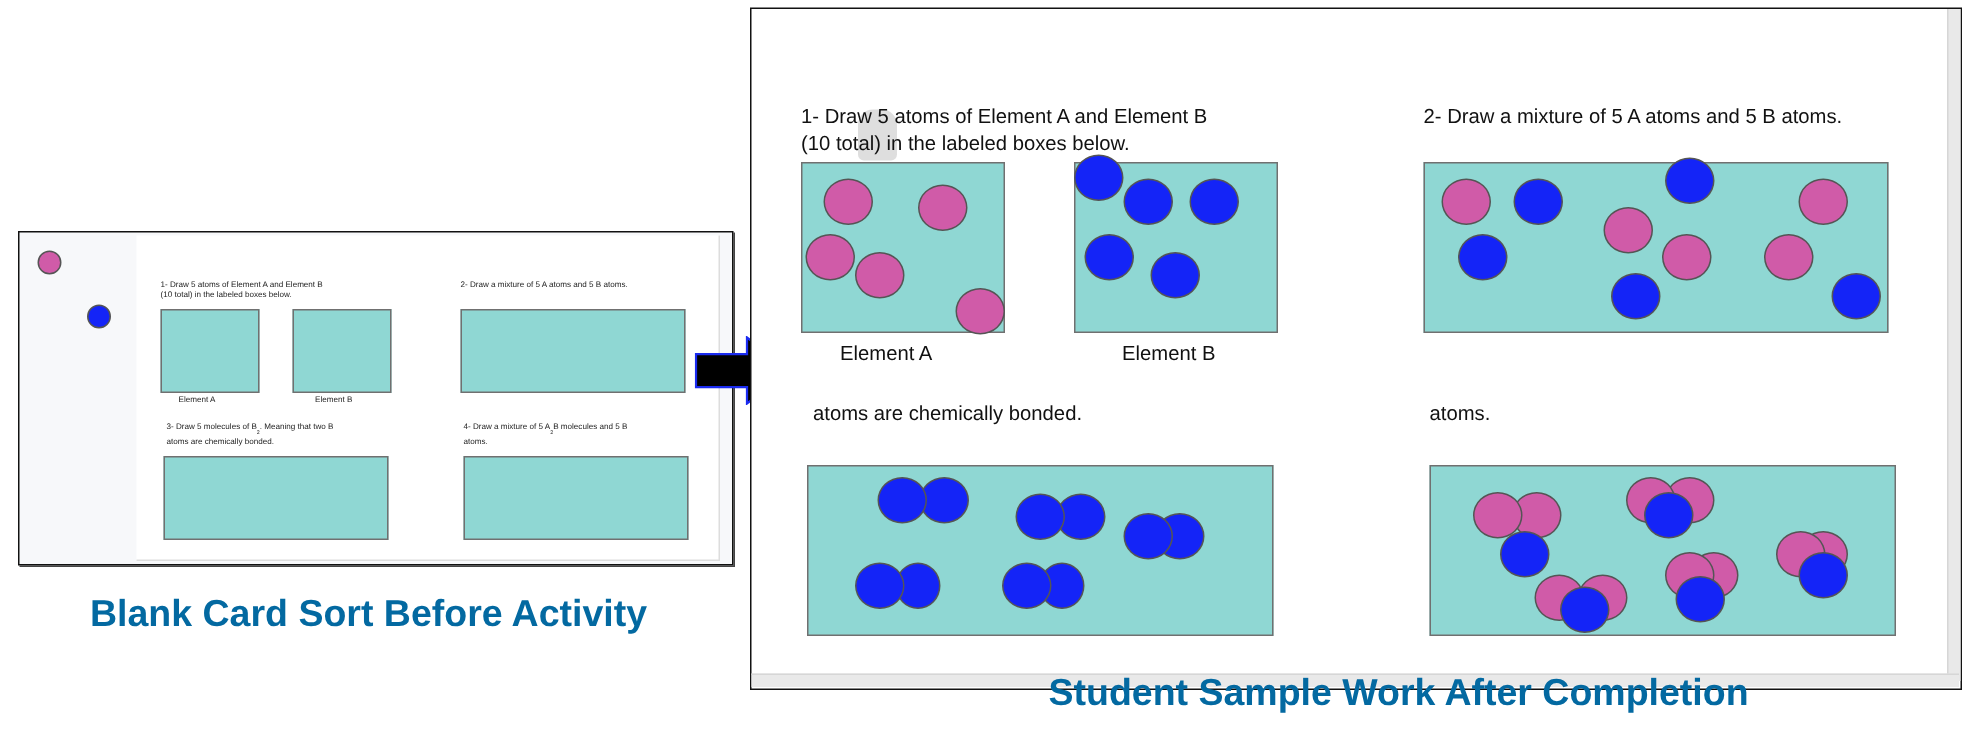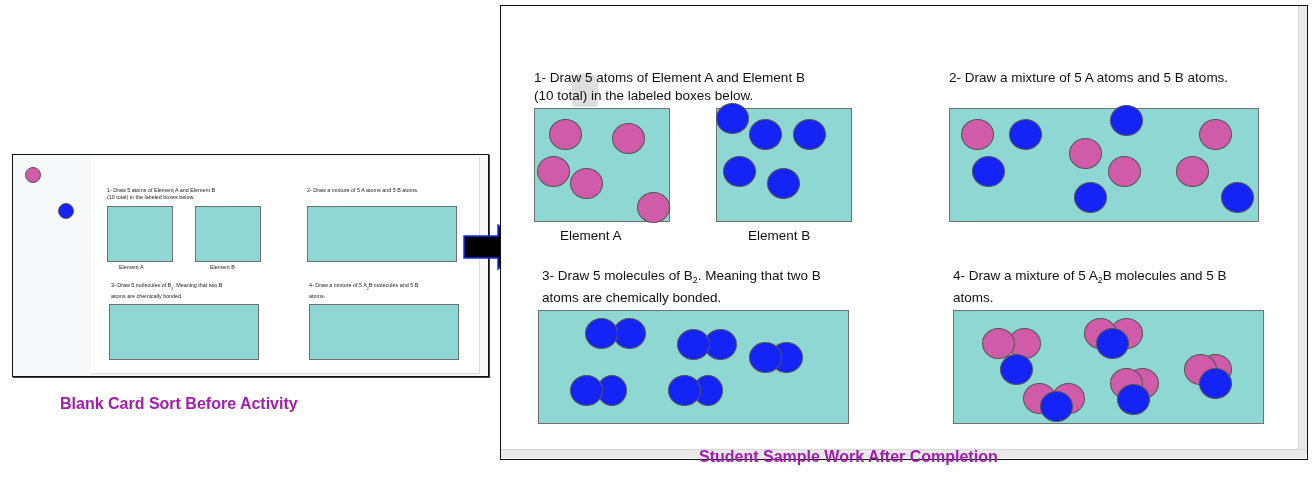--- a/index.html
+++ b/index.html
@@ -20,21 +20,21 @@
   #arrow { left: 463px; top: 224px; }
 
   
   #right-frame { left: 500px; top: 5px; width: 808px; height: 455px; border: 1.5px solid #111; box-sizing: border-box; background: #fff; }
   #right-scroll-v { left: 1298px; top: 6px; width: 8px; height: 448px; background: #e9e9e9; border-left: 1px solid #d6d6d6; }
   #right-scroll-h { left: 501px; top: 449px; width: 805px; height: 8px; background: #e9e9e9; border-top: 1px solid #d6d6d6; }
   .prompt { position: absolute; font-family: "Liberation Sans", sans-serif; font-size: 13.5px; line-height: 18px; color: #111; white-space: nowrap; }
   .lbl { position: absolute; font-size: 13.5px; color: #111; }
   sub { font-size: 65%; vertical-align: -3px; }
 
-  .caption { position: absolute; font-family: "Liberation Sans", sans-serif; font-weight: bold; font-size: 16px; color: #a21caf; white-space: nowrap; }
+  .caption { position: absolute; font-family: "Liberation Sans", sans-serif; font-weight: bold; font-size: 25px; color: #0369a1; white-space: nowrap; }
   #grab { left: 572px; top: 73px; width: 26px; height: 34px; background: rgba(190,190,190,0.5); border-radius: 10px 10px 4px 4px; }
 </style>
 </head>
 <body>
 
 <div id="left-frame" class="abs"></div>
 <div class="atom a" style="left:25px;top:167px;width:16px;height:16px;"></div>
 <div class="atom b" style="left:58px;top:203px;width:16px;height:16px;"></div>
 
 <div id="left-sheet" class="abs">
@@ -104,26 +104,24 @@
 <div class="atom b" style="left:1110px;top:105px;width:33px;height:31px;"></div>
 <div class="atom a" style="left:1199px;top:119px;width:33px;height:31px;"></div>
 <div class="atom b" style="left:972px;top:156px;width:33px;height:31px;"></div>
 <div class="atom a" style="left:1069px;top:138px;width:33px;height:31px;"></div>
 <div class="atom a" style="left:1108px;top:156px;width:33px;height:31px;"></div>
 <div class="atom a" style="left:1176px;top:156px;width:33px;height:31px;"></div>
 <div class="atom b" style="left:1074px;top:182px;width:33px;height:31px;"></div>
 <div class="atom b" style="left:1221px;top:182px;width:33px;height:31px;"></div>
 
 <div class="prompt" style="left:542px;top:267px;">
-  <div><span>3- Draw 5 molecules of B</span><sub>2</sub><span>. Meaning that two B</span></div>
   <div>atoms are chemically bonded.</div>
 </div>
 
 <div class="prompt" style="left:953px;top:267px;">
-  <div><span>4- Draw a mixture of 5 A</span><sub>2</sub><span>B molecules and 5 B</span></div>
   <div>atoms.</div>
 </div>
 
 <div class="box" style="left:538px;top:310px;width:311px;height:114px;"></div>
 <div class="atom b" style="left:613px;top:318px;width:33px;height:31px;"></div>
 <div class="atom b" style="left:585px;top:318px;width:33px;height:31px;"></div>
 <div class="atom b" style="left:704px;top:329px;width:33px;height:31px;"></div>
 <div class="atom b" style="left:677px;top:329px;width:33px;height:31px;"></div>
 <div class="atom b" style="left:770px;top:342px;width:33px;height:31px;"></div>
 <div class="atom b" style="left:749px;top:342px;width:33px;height:31px;"></div>

